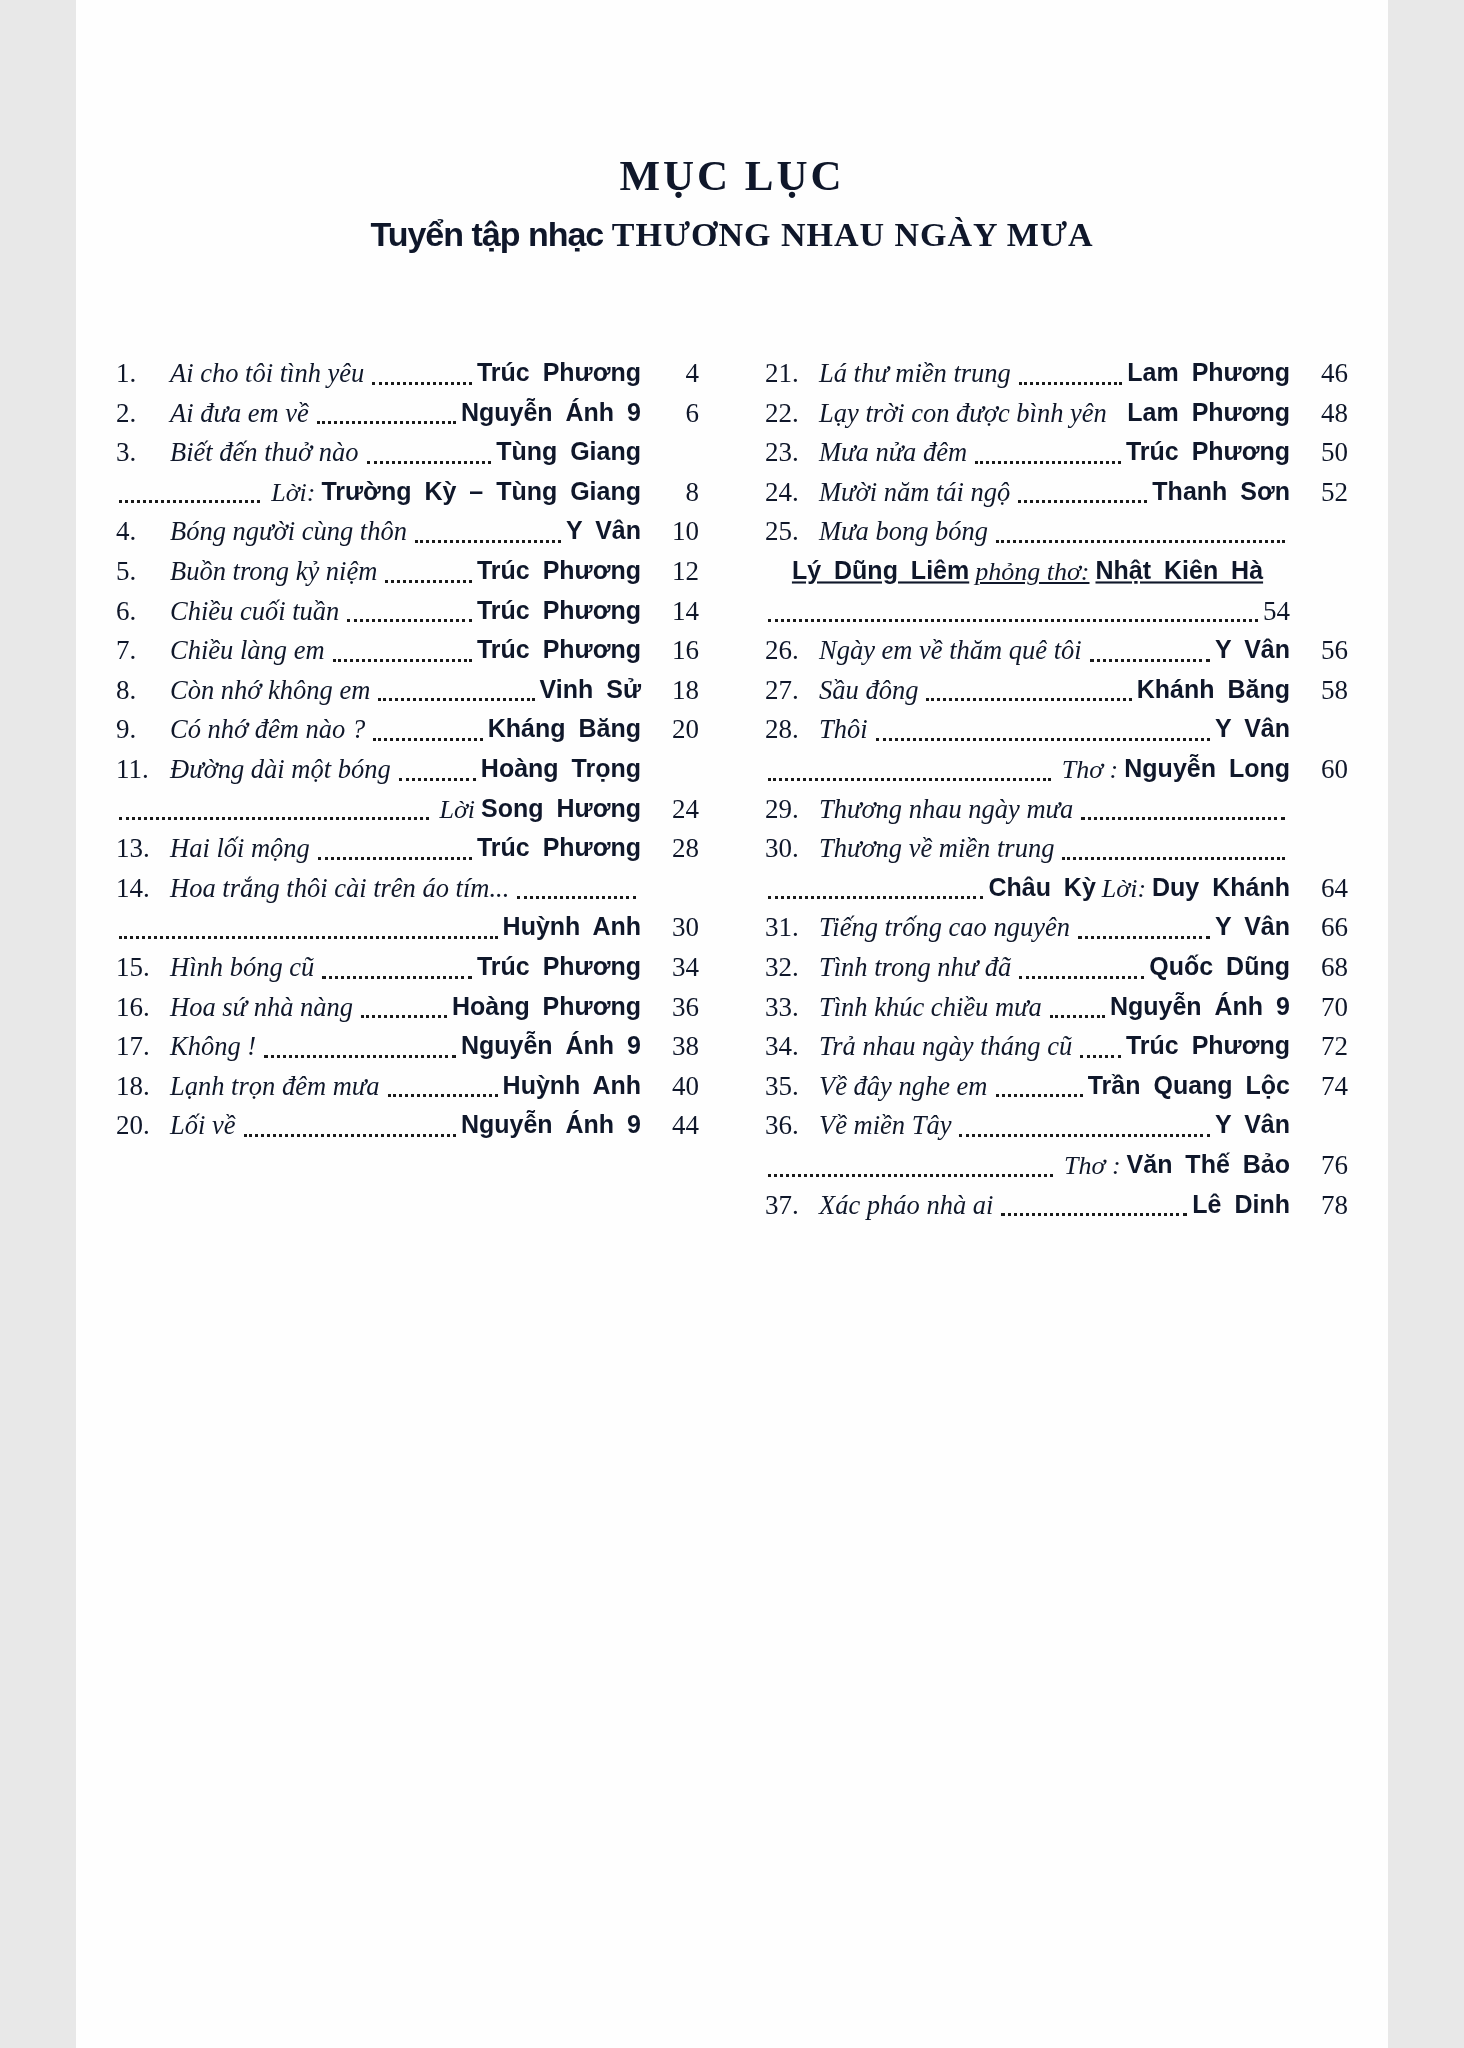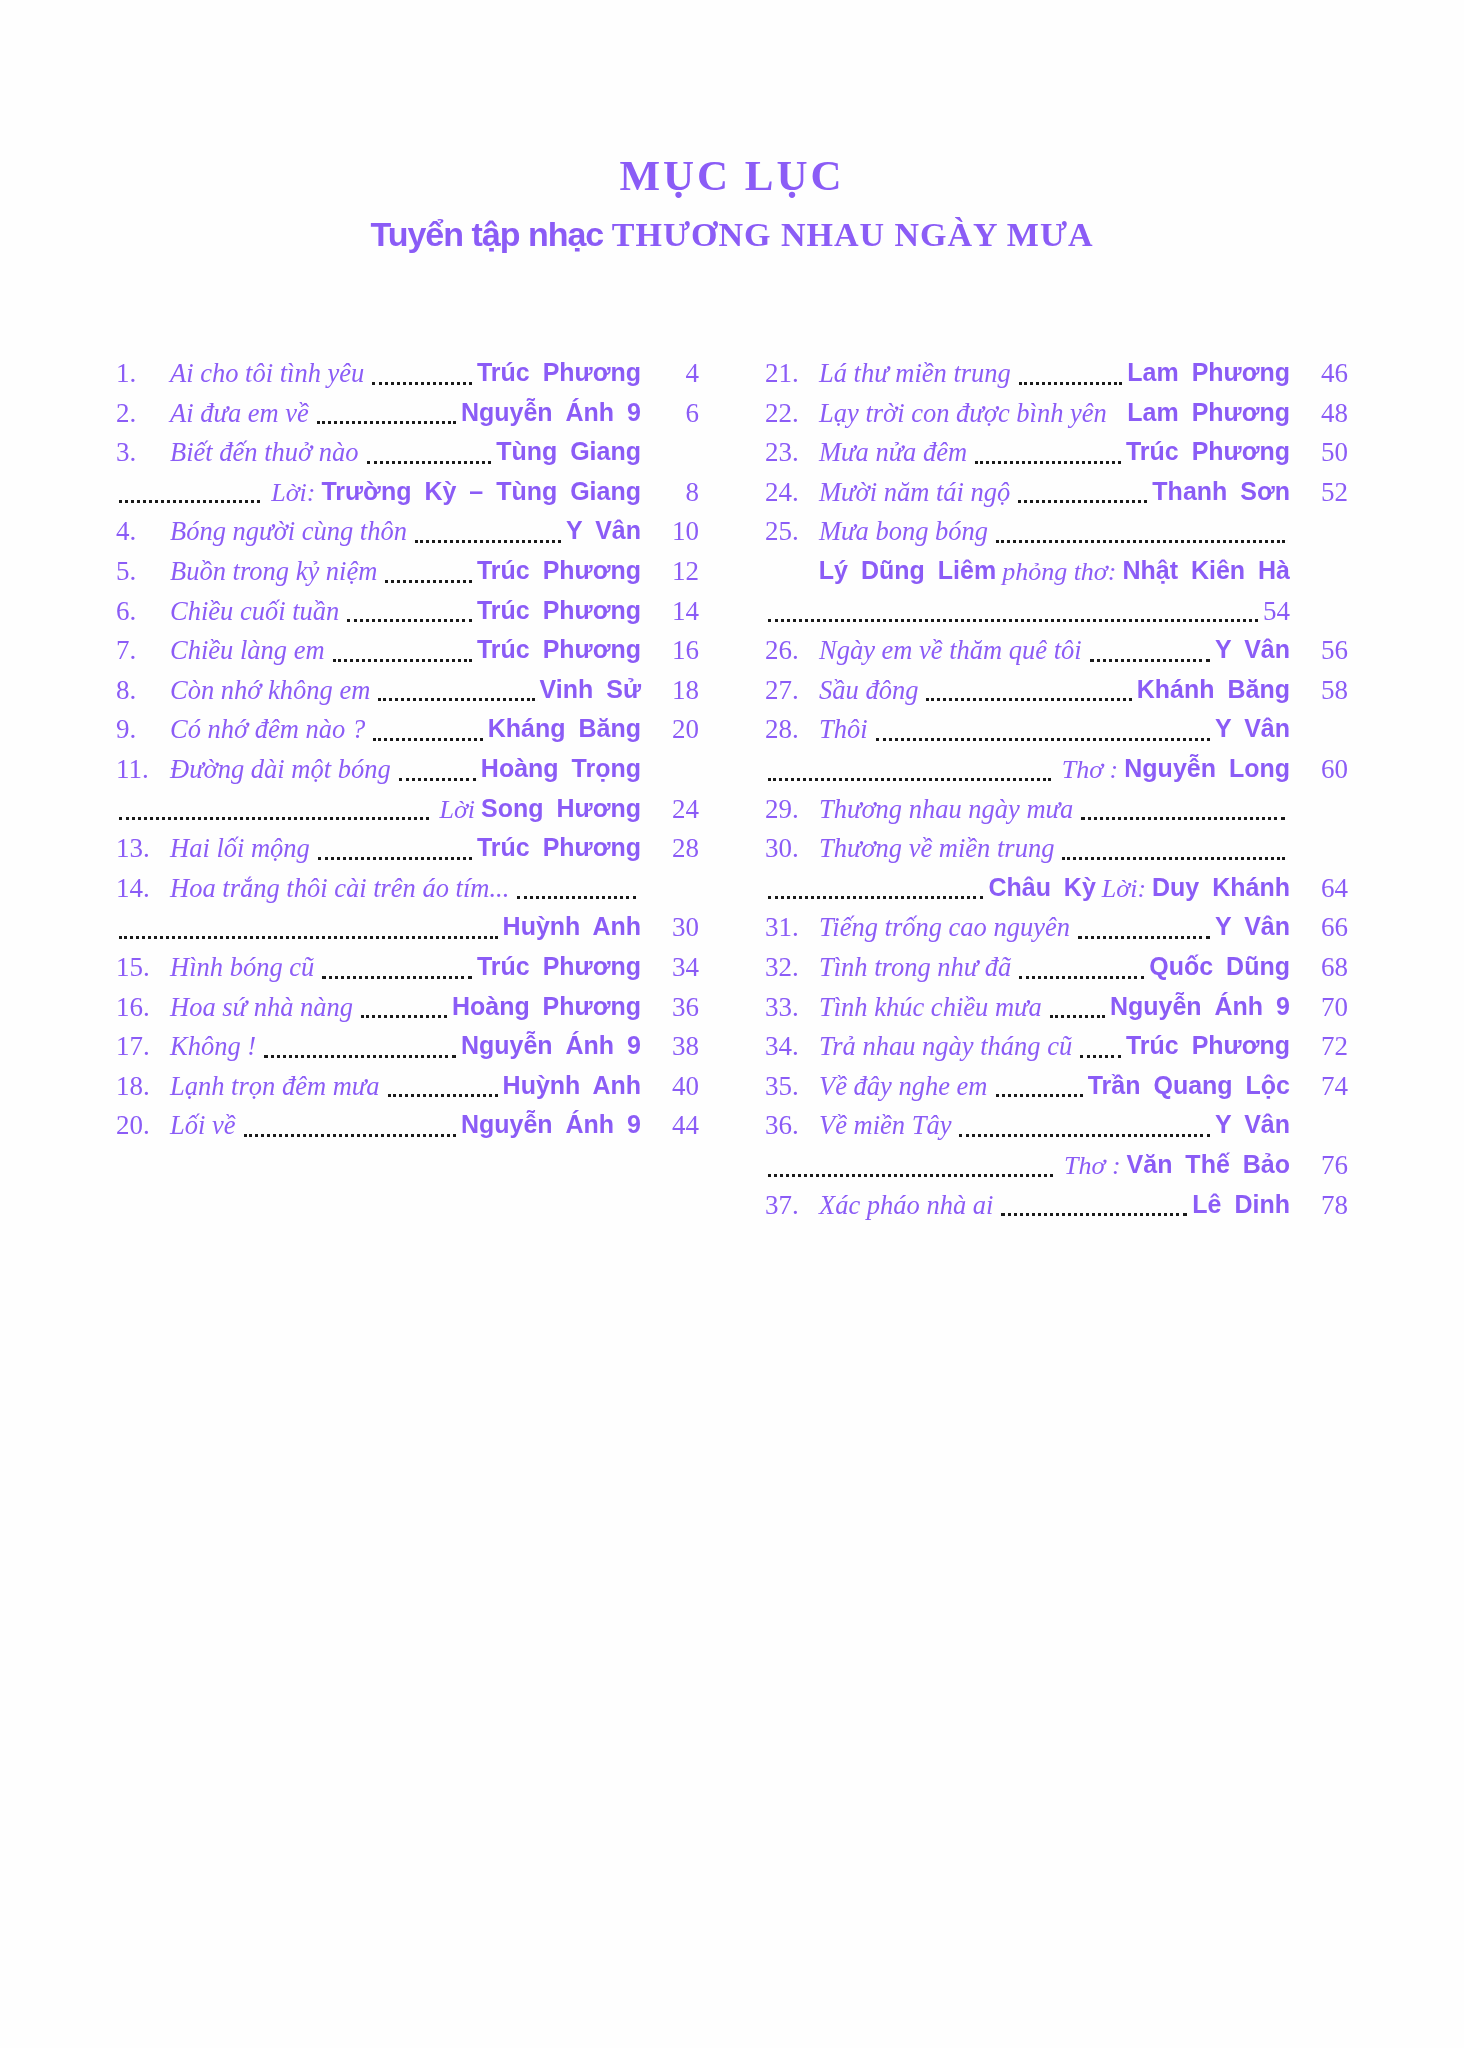--- a/index.html
+++ b/index.html
@@ -1,21 +1,21 @@
 <!DOCTYPE html>
 <html><head>
 <meta charset="utf-8">
 <style>
   html,body{margin:0;padding:0;background:#e8e8e8;}
   .page{
     position:relative;
-    width:1464px;height:2048px;
+    width:1312px;height:2048px;
     margin:0 auto;
     background:#fefefe;
-    color:#8b5cf6;
+    color:#0f172a;
     font-family:"Liberation Serif", serif;
     overflow:hidden;
   }
   .header{ text-align:center; padding-top:152px; }
   .doc-title{
     font-family:"Liberation Serif", serif;
     font-weight:bold;
     font-size:43px;
     letter-spacing:3px;
     line-height:1.1;
@@ -43,21 +43,21 @@
     gap:66px;
     align-items:flex-start;
   }
   .toc-col{ flex:1 1 0; min-width:0; }
   .row{
     display:flex;
     align-items:baseline;
     line-height:39.6px;
     white-space:nowrap;
   }
-  .row.center{ justify-content:flex-end; }
+  .row.center{ justify-content:center;text-decoration:underline; }
   .num{
     flex:0 0 54px;
     font-family:"Liberation Serif", serif;
     font-size:27px;
   }
   .title{
     font-family:"Liberation Serif", serif;
     font-style:italic;
     font-size:26.5px;
     padding-right:5px;

